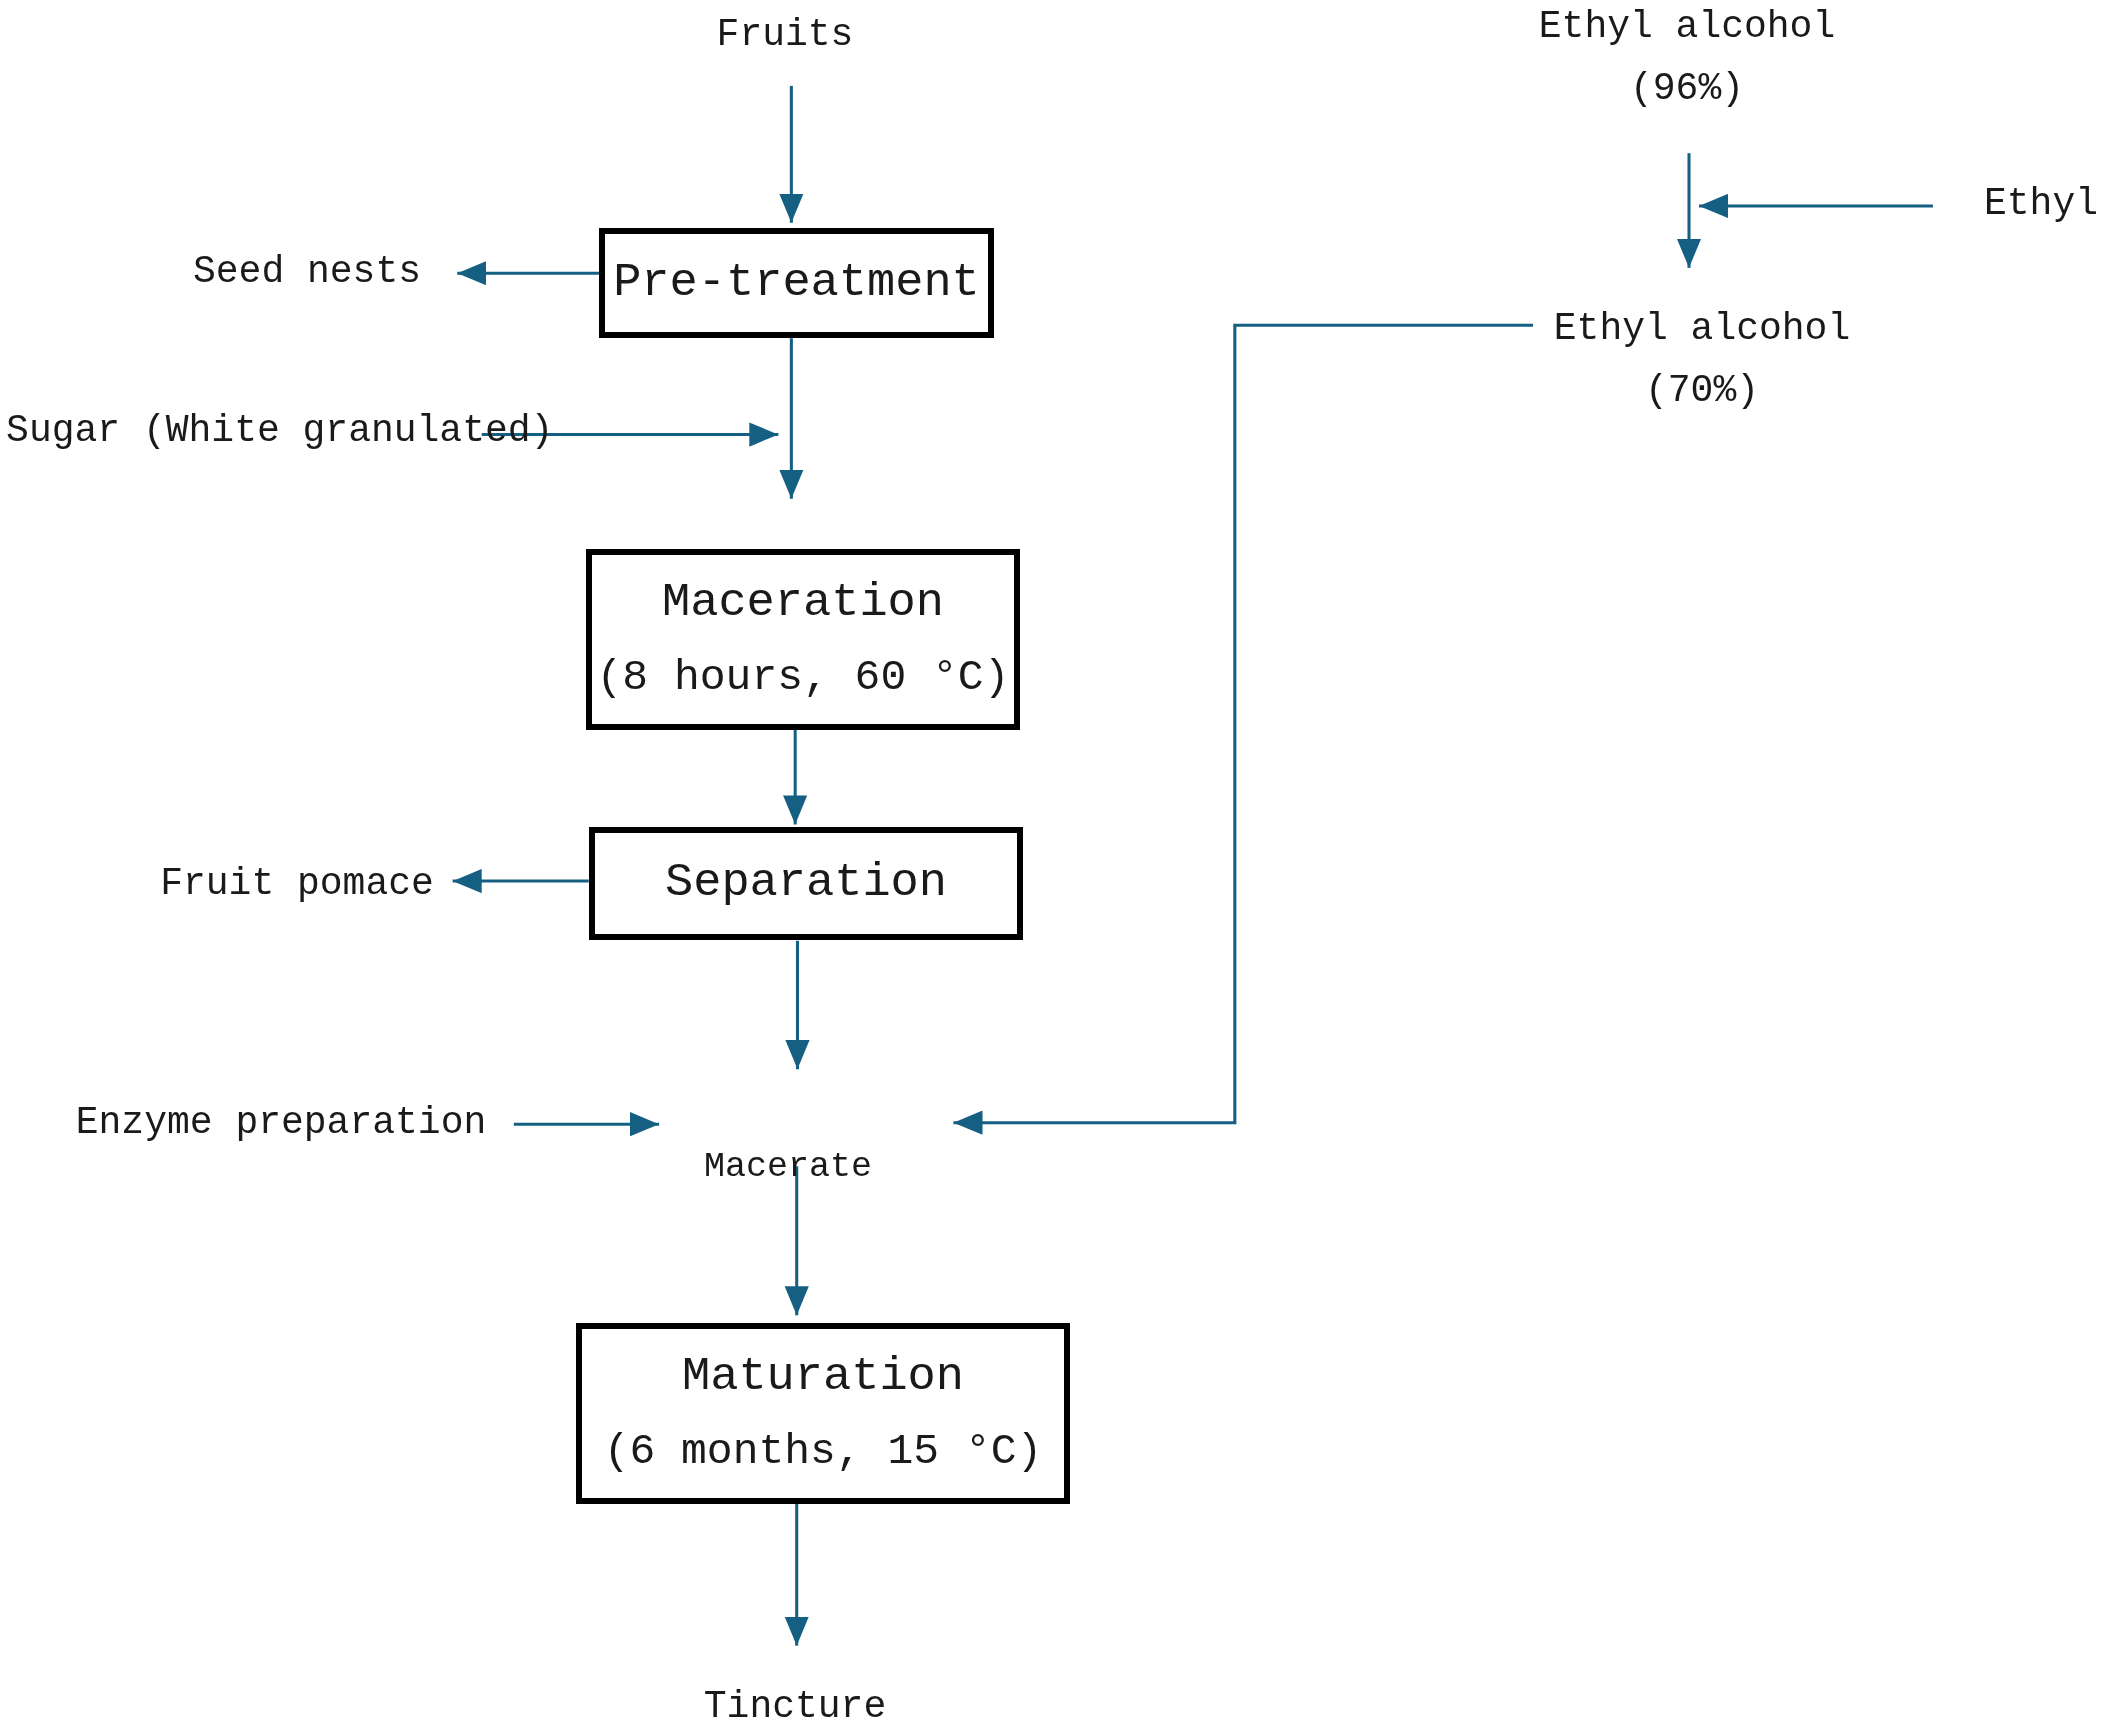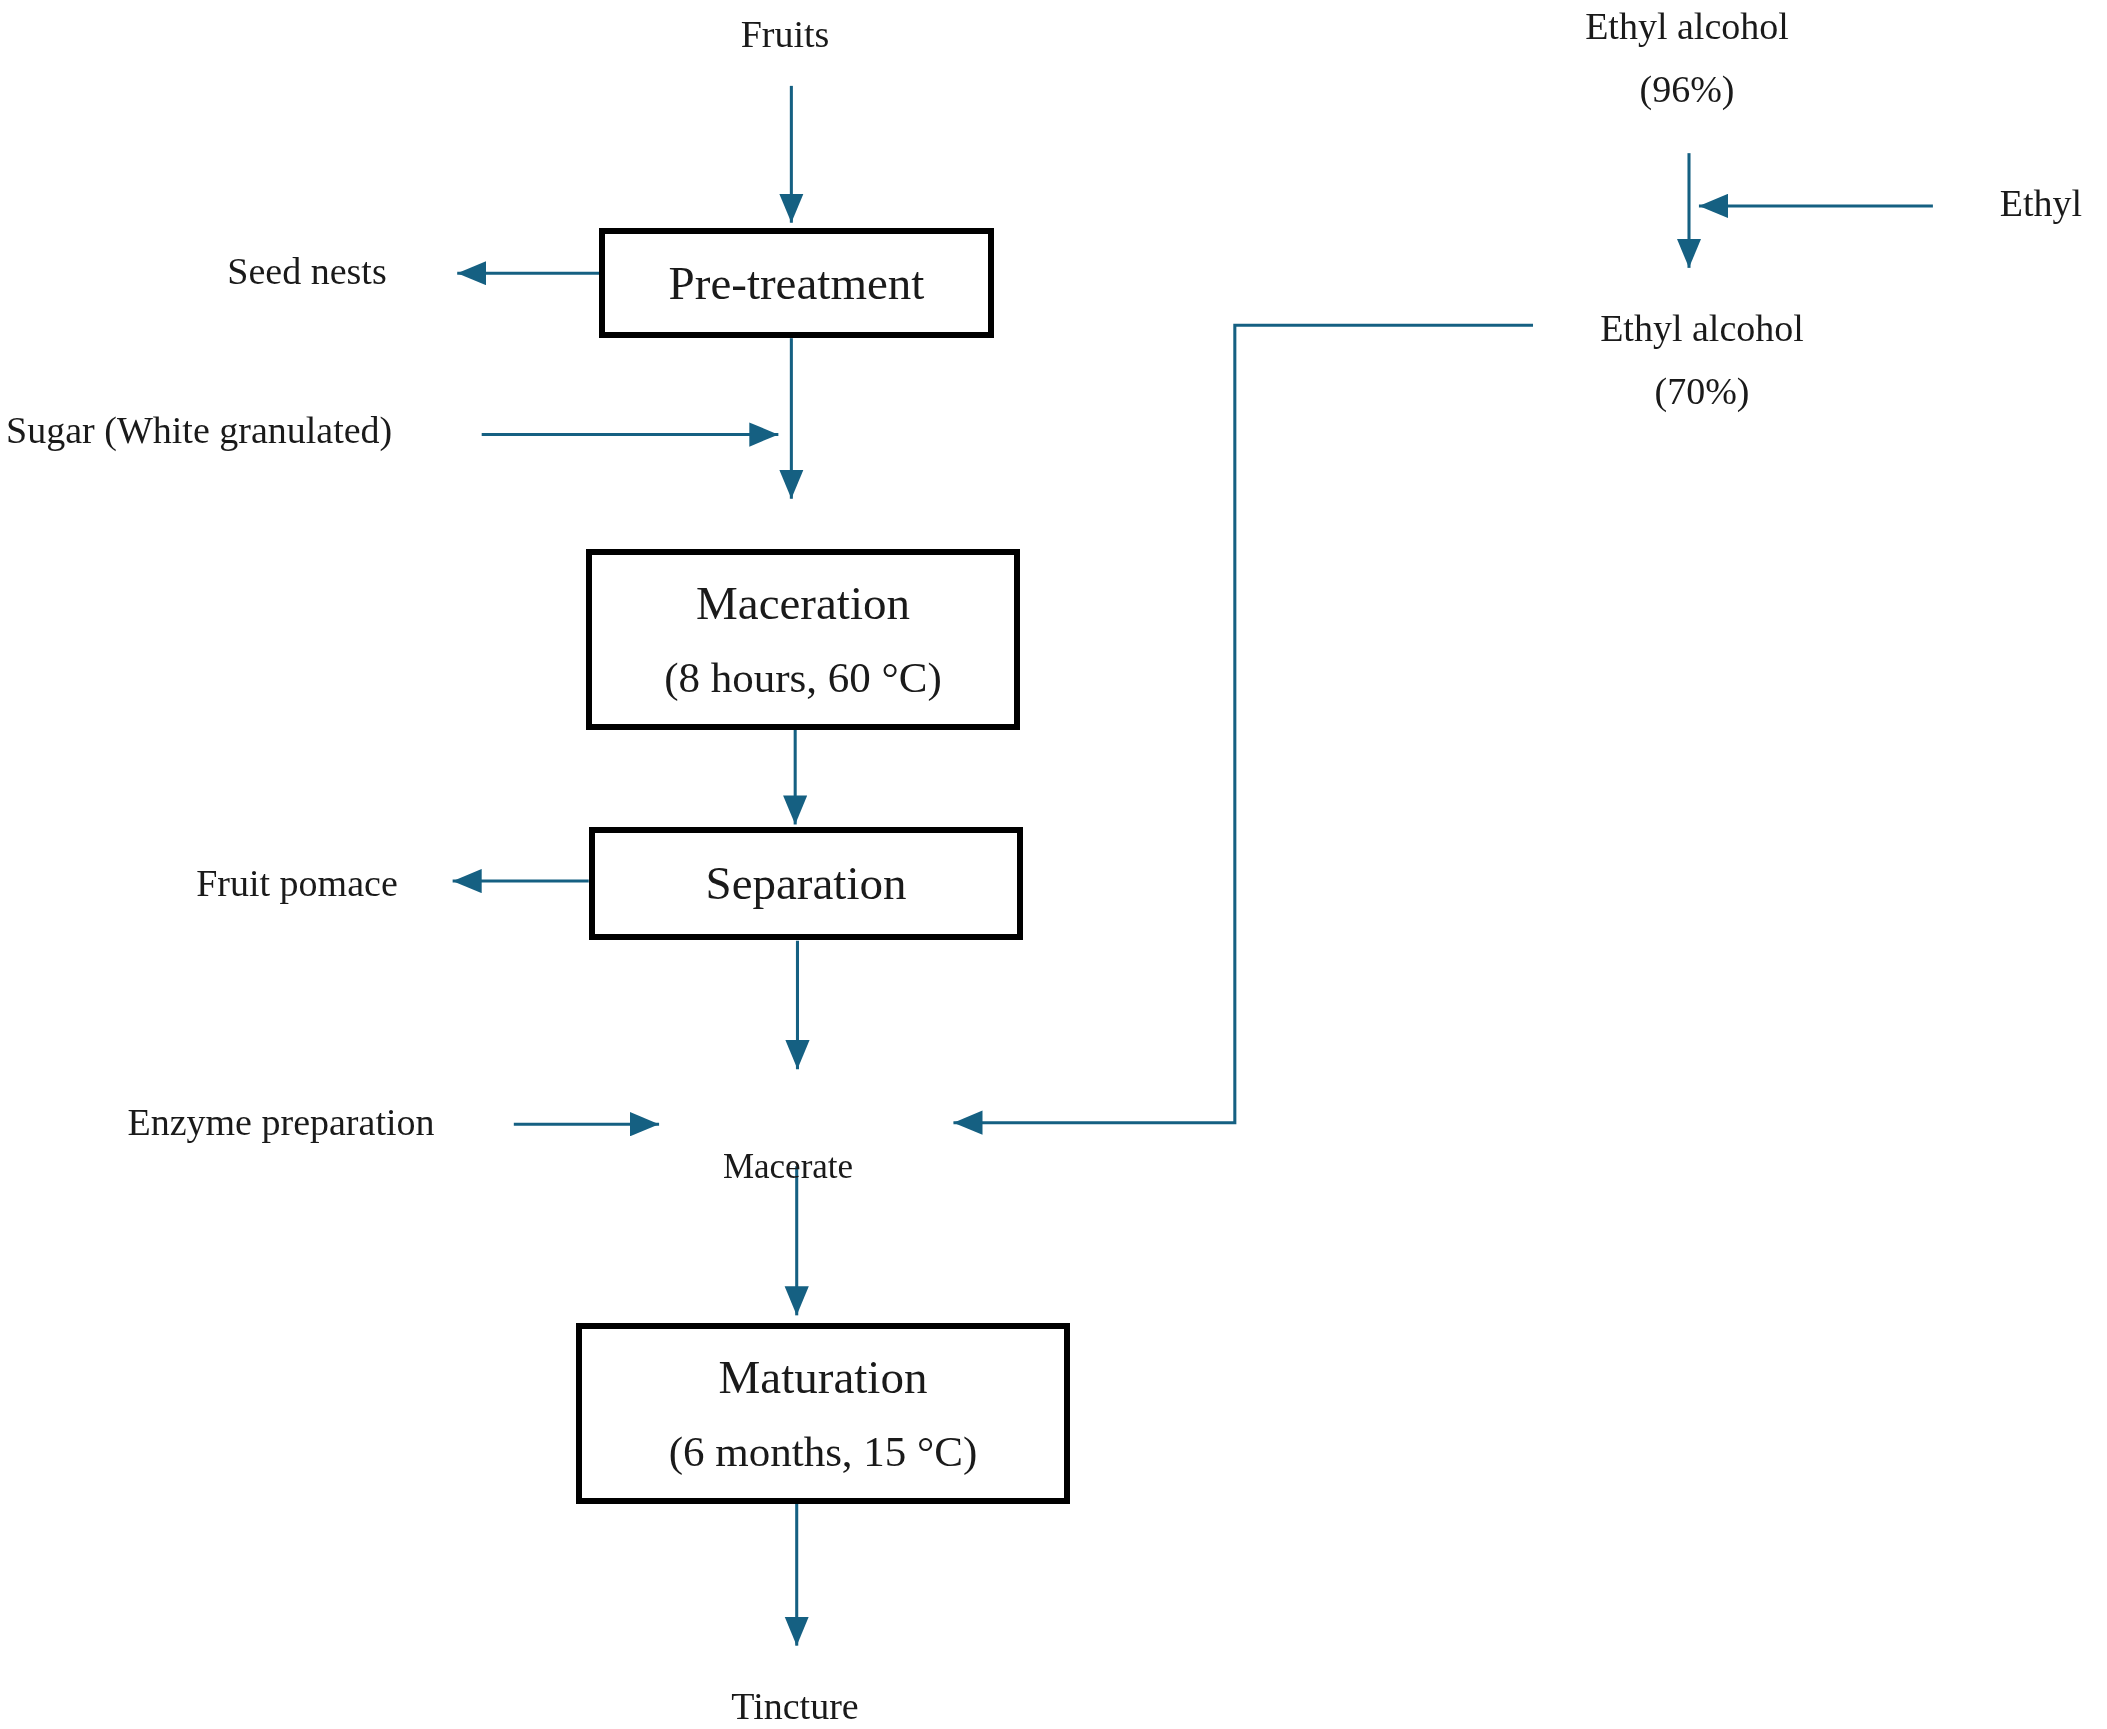--- a/index.html
+++ b/index.html
@@ -5,21 +5,21 @@
   html, body {
     margin: 0;
     padding: 0;
     background: #ffffff;
   }
   .canvas {
     position: relative;
     width: 2108px;
     height: 1730px;
     background: #ffffff;
-    font-family: Liberation Serif, serif;
+    font-family: Liberation Mono, monospace;
     color: #1a1a1a;
     overflow: hidden;
   }
   .connector-layer {
     position: absolute;
     left: 0;
     top: 0;
     width: 2108px;
     height: 1730px;
     pointer-events: none;

